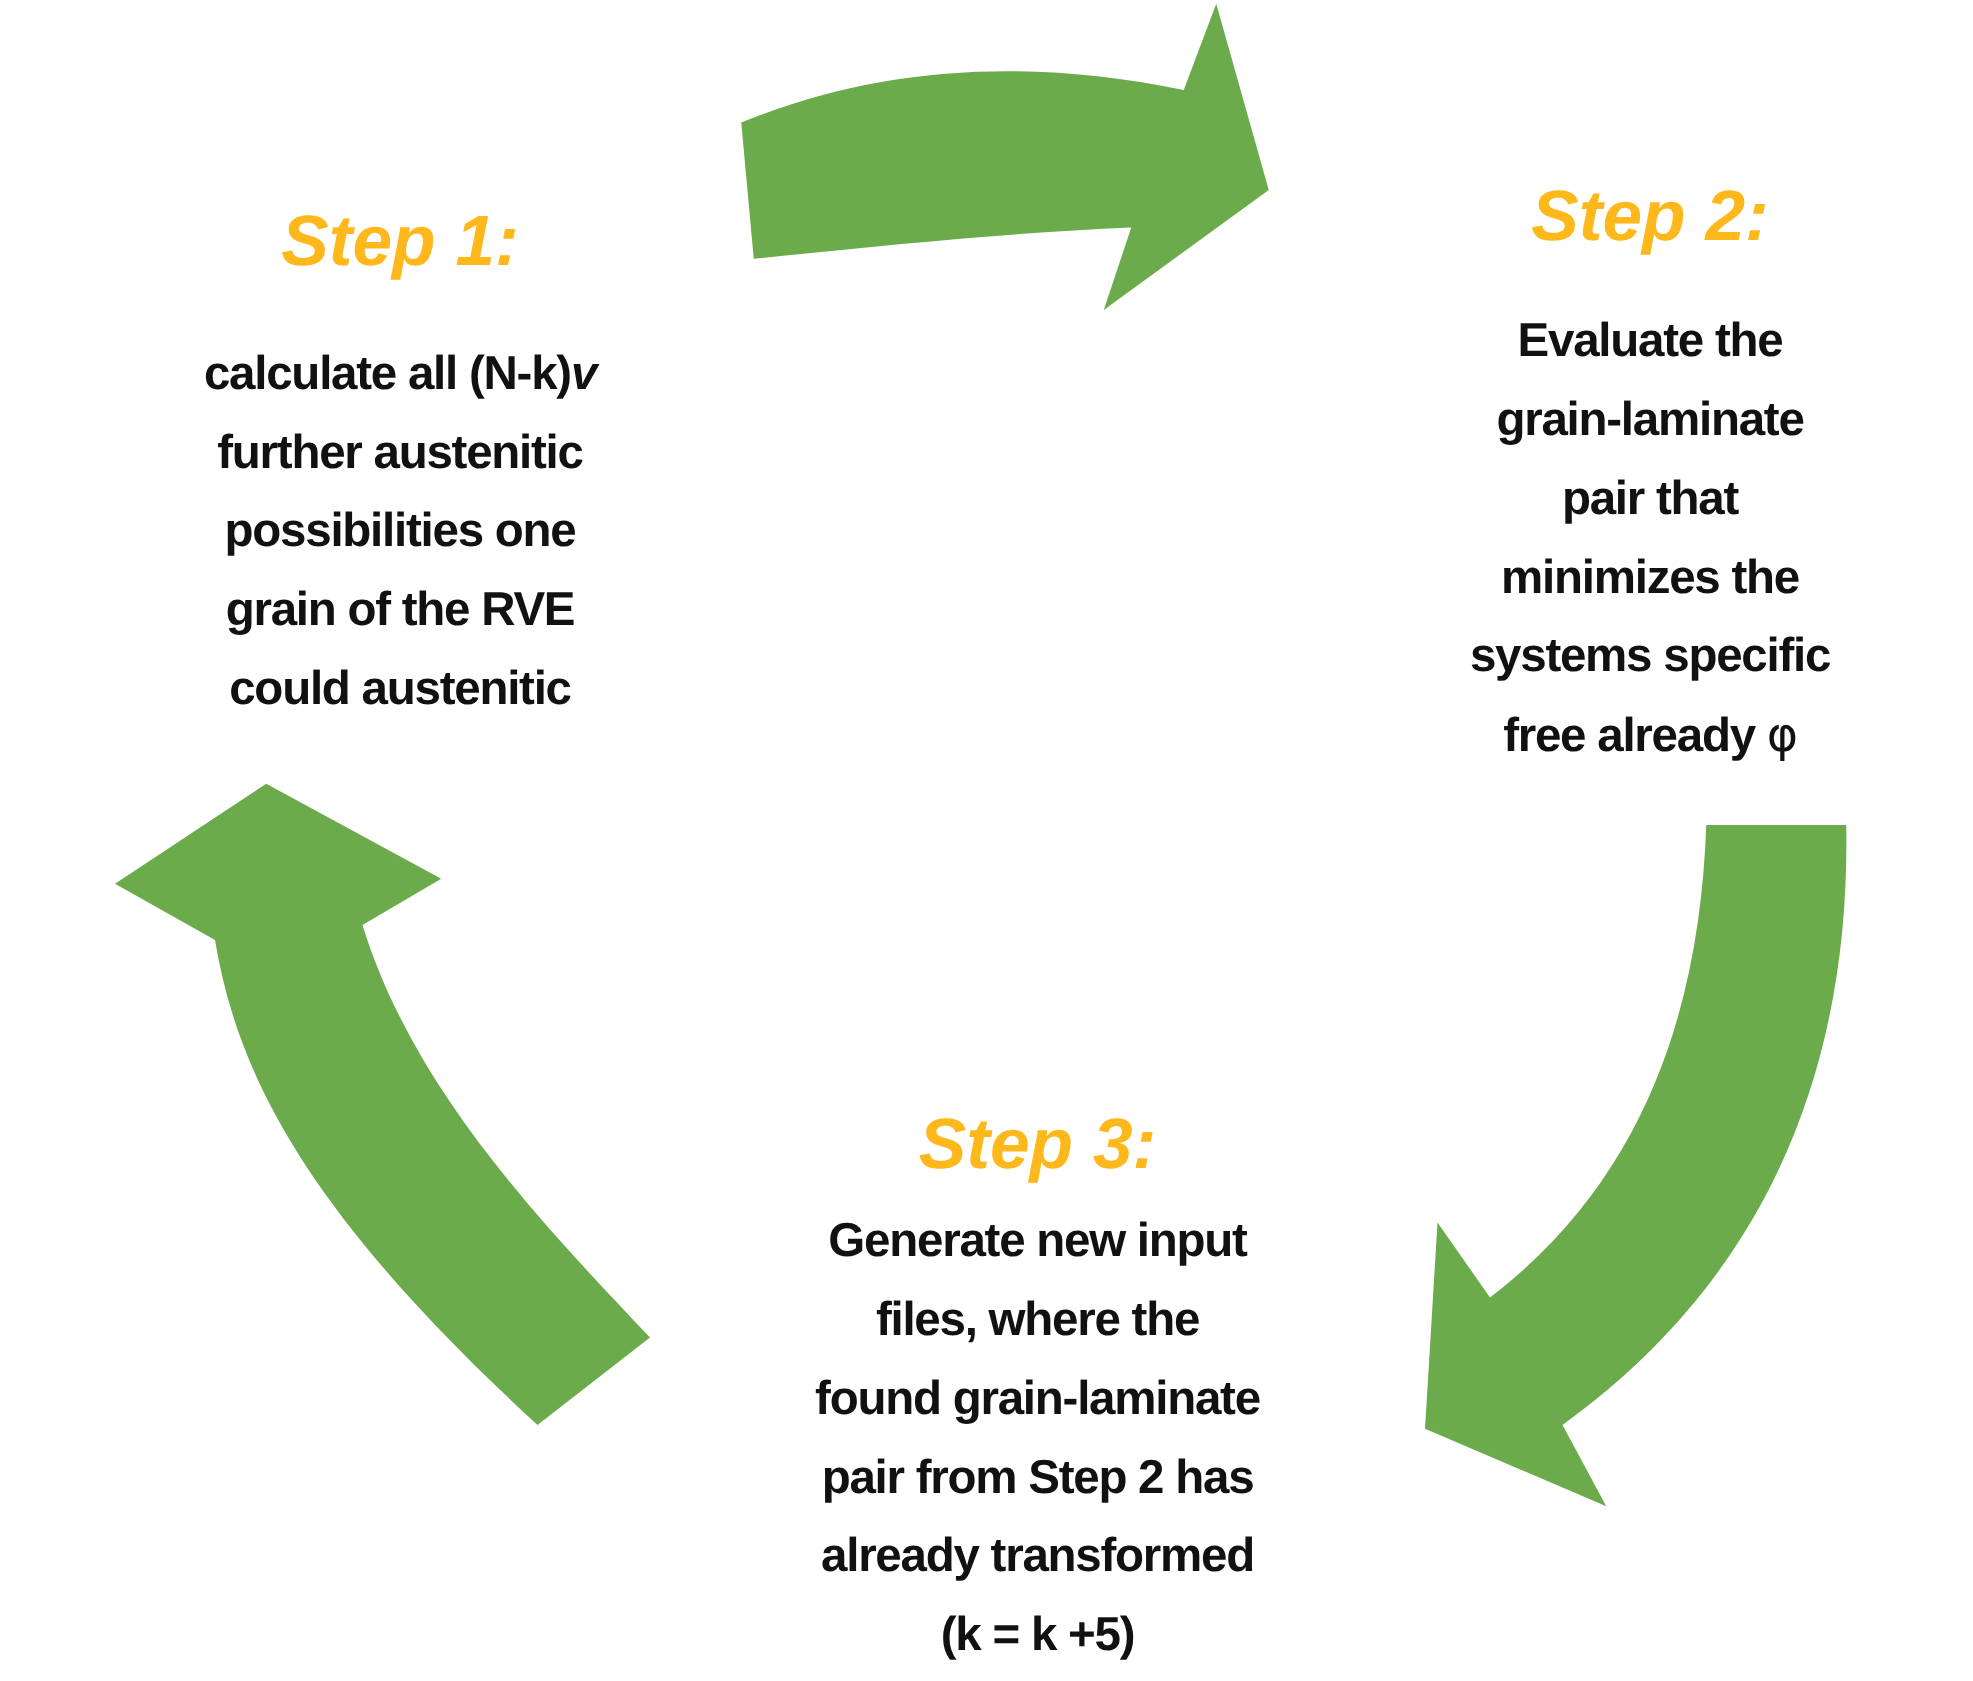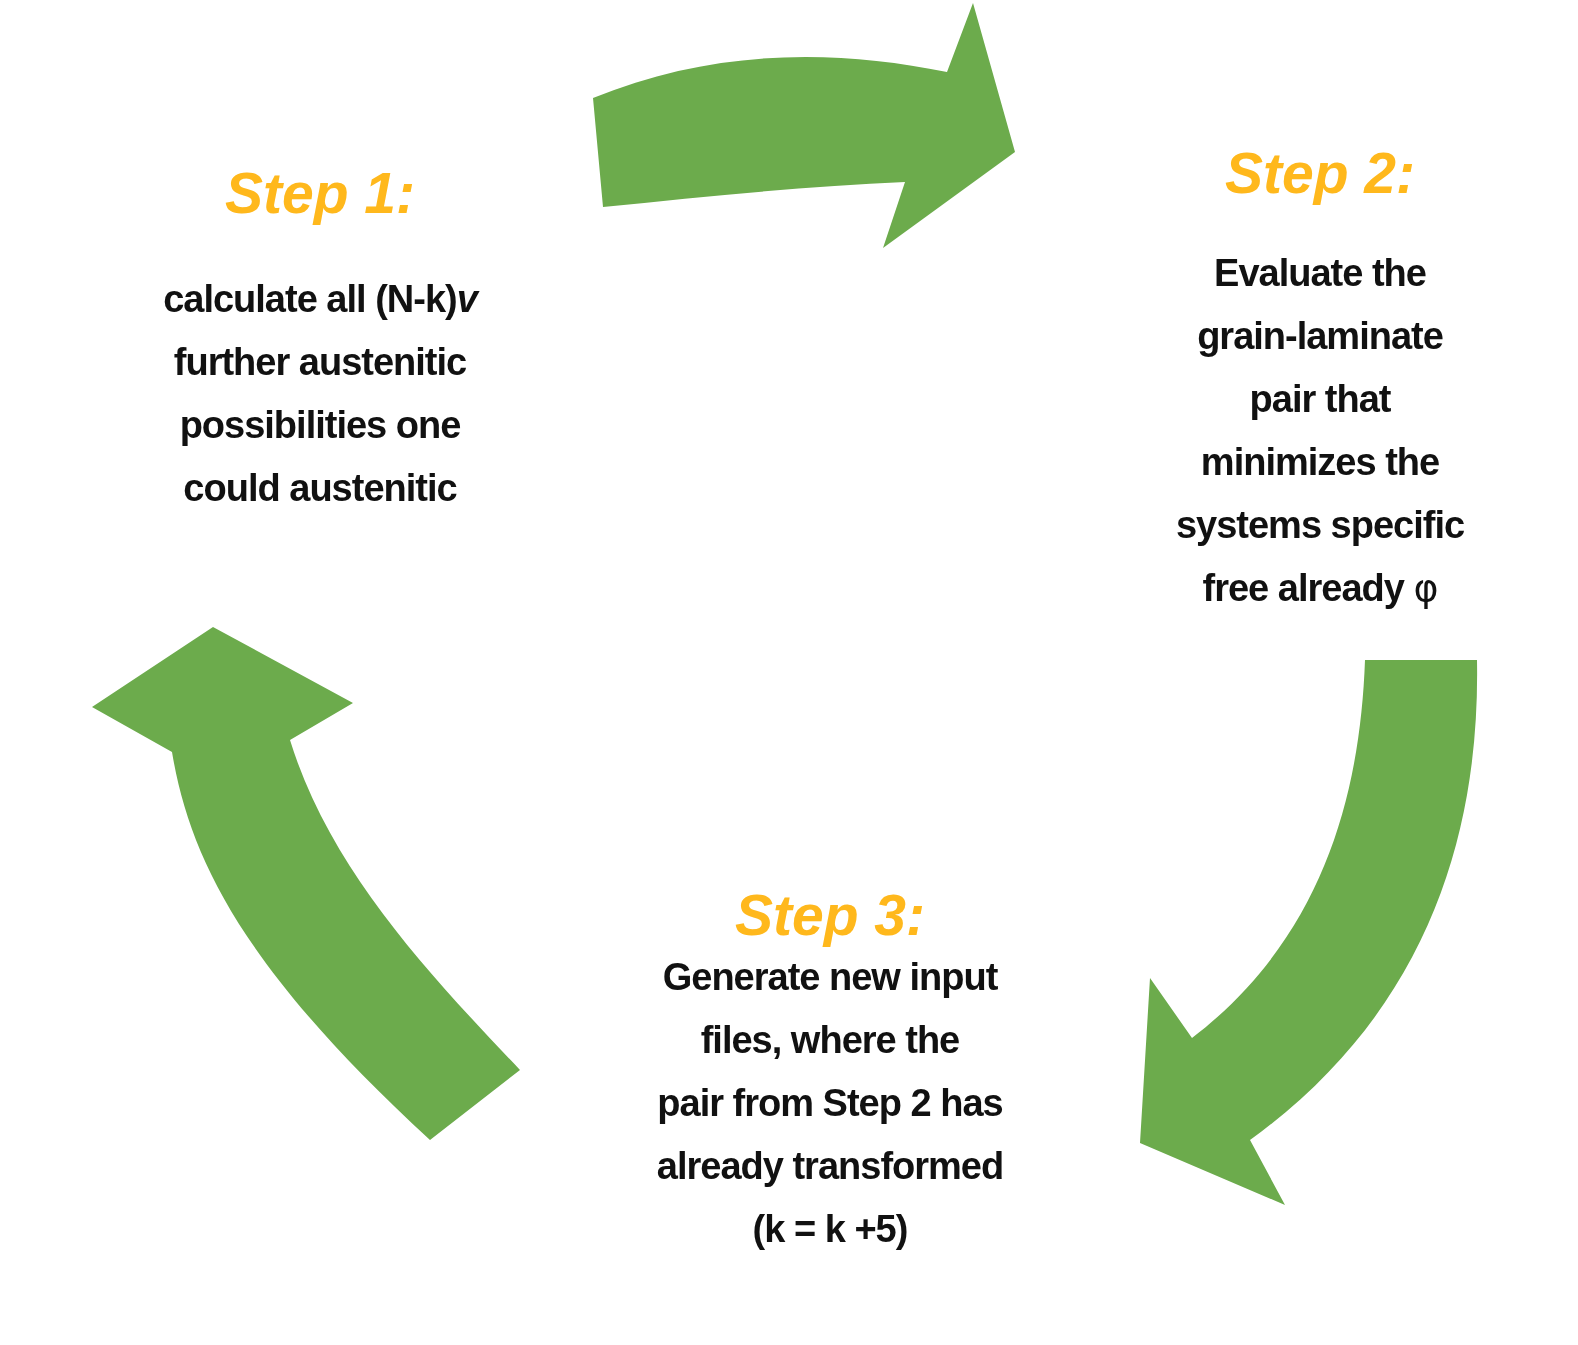--- a/index.html
+++ b/index.html
@@ -45,21 +45,21 @@
   .it { font-style: italic; }
   .phi {
     font-weight: 400;
     font-family: "DejaVu Sans", sans-serif;
   }
   #step1 { left: 10px;   top: 162px; width: 620px; }
   #step1 .step-label { margin-bottom: 44px; }
   #step2 { left: 1040px; top: 142px; width: 560px; }
   #step2 .step-label { margin-bottom: 38px; }
   #step3 { left: 460px;  top: 884px; width: 740px; }
-  #step3 .step-label { }
+  #step3 .step-label { margin-bottom: 16px; }
 </style>
 </head>
 <body>
 
 <div class="canvas">
 
   <svg class="arrows" viewBox="0 0 1578 1345" xmlns="http://www.w3.org/2000/svg">
     <path fill="#6CAB4C" d="M 593,98
              C 710,50 830,48 947,72
              L 973,3
@@ -86,20 +86,21 @@
              L 353,703
              Z"></path>
   </svg>
 
   <div class="step" id="step1">
     <div class="step-label">Step 1:</div>
     <div class="step-lines">
       <div class="line"><span>calculate all (N-k)</span><span class="it">v</span></div>
       <div class="line">further austenitic</div>
       <div class="line">possibilities one</div>
+      <div class="line">grain of the RVE</div>
       <div class="line">could austenitic</div>
     </div>
   </div>
 
   <div class="step" id="step2">
     <div class="step-label">Step 2:</div>
     <div class="step-lines">
       <div class="line">Evaluate the</div>
       <div class="line">grain-laminate</div>
       <div class="line">pair that</div>
@@ -107,19 +108,20 @@
       <div class="line">systems specific</div>
       <div class="line"><span>free already </span><span class="phi">φ</span></div>
     </div>
   </div>
 
   <div class="step" id="step3">
     <div class="step-label">Step 3:</div>
     <div class="step-lines">
       <div class="line">Generate new input</div>
       <div class="line">files, where the</div>
+      <div class="line">found grain-laminate</div>
       <div class="line">pair from Step 2 has</div>
       <div class="line">already transformed</div>
       <div class="line">(k = k +5)</div>
     </div>
   </div>
 
 </div>
 
 </body></html>

